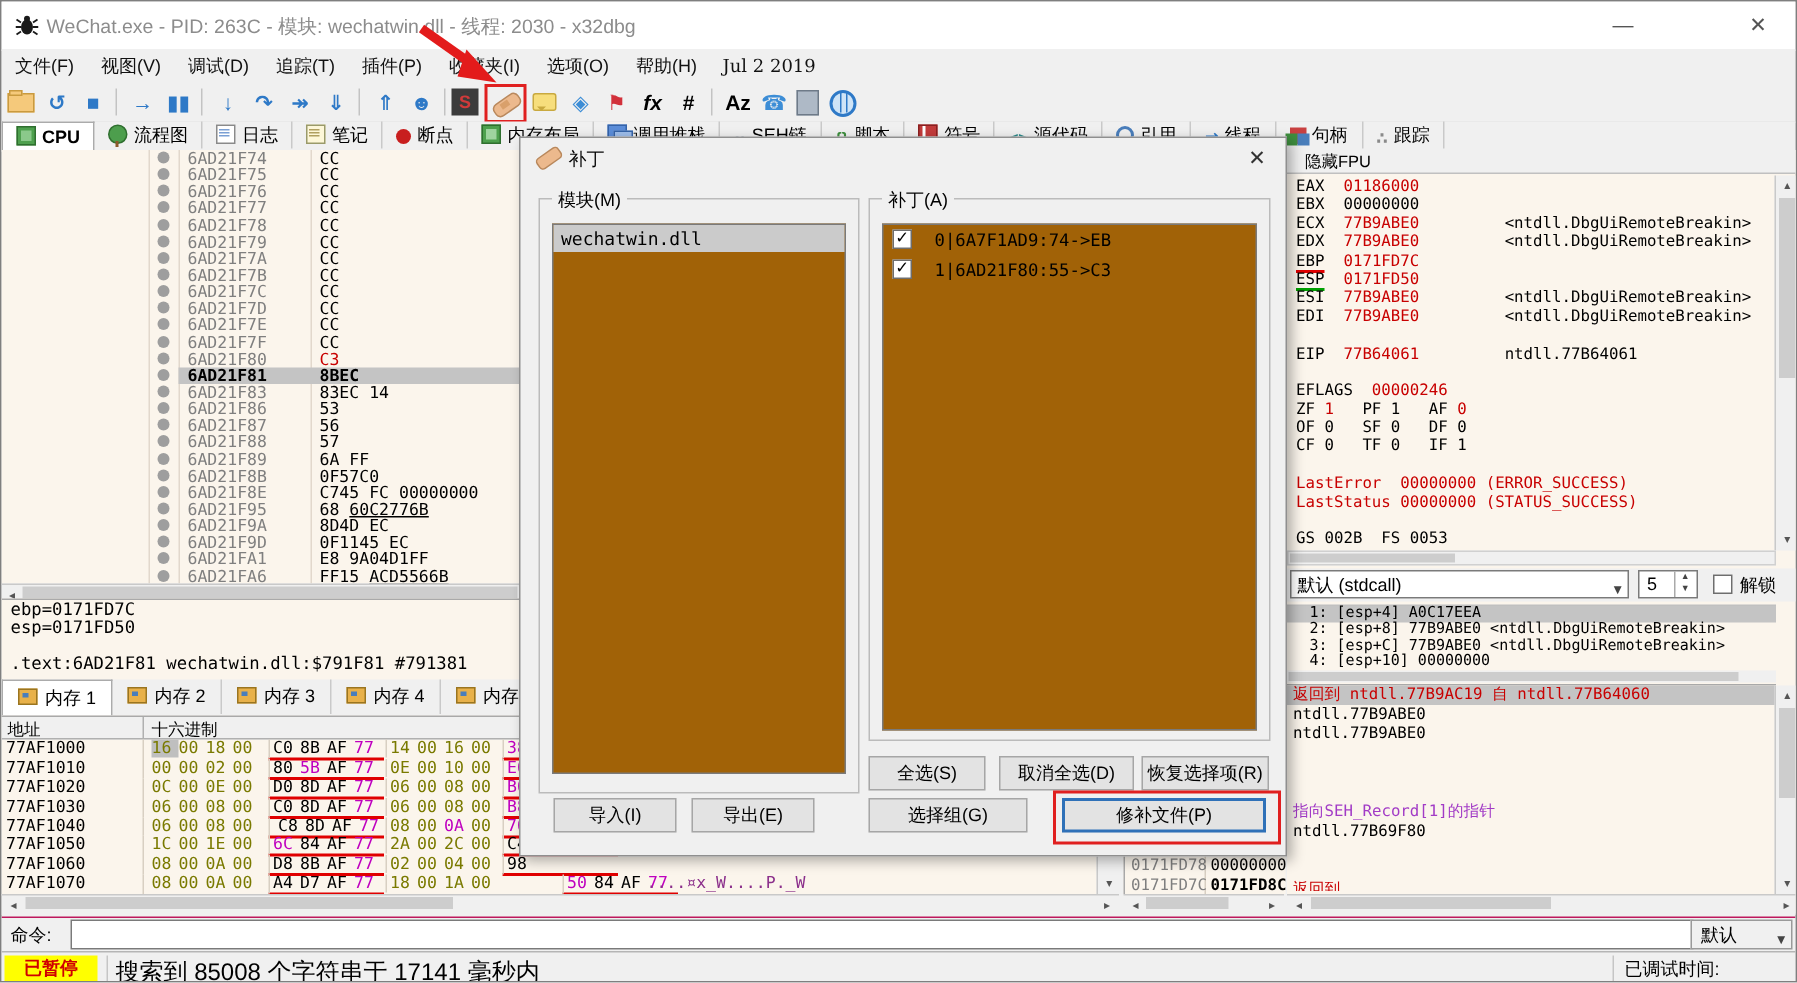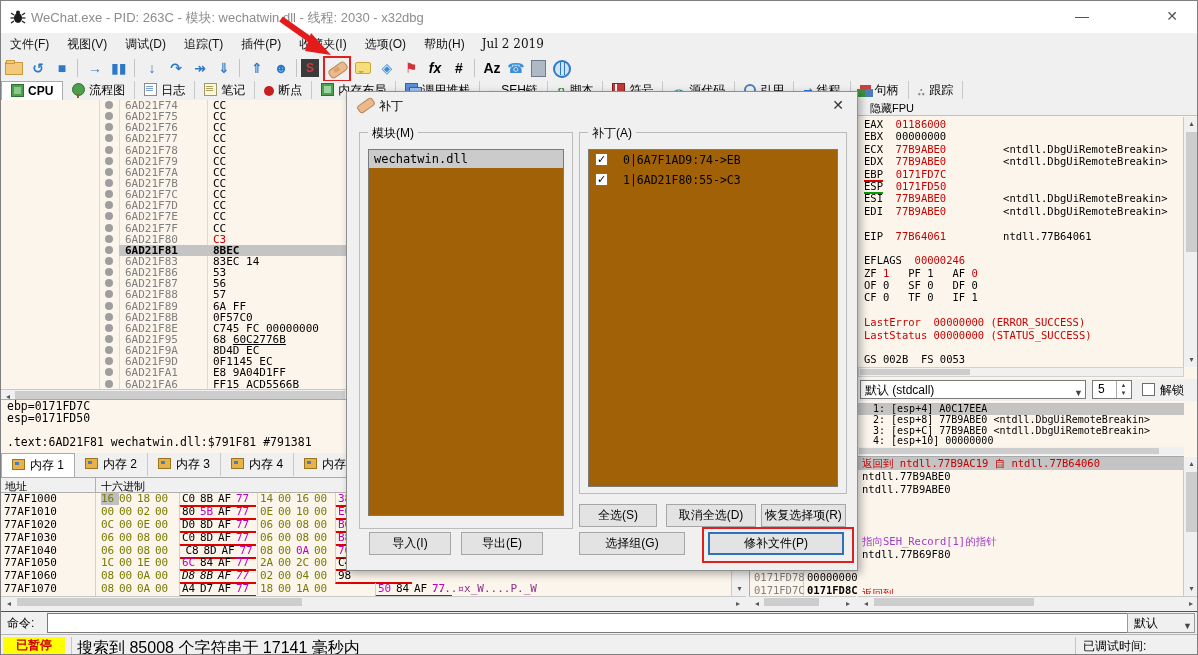--- a/index.html
+++ b/index.html
@@ -396,21 +396,21 @@
           <span class="csep"></span>
           <span class="mgroup" style="left: 100px;"><span class="mbyte c-o">1C</span><span class="mbyte c-o">00</span><span class="mbyte c-o">1E</span><span class="mbyte c-o">00</span></span>
           <span class="mgroup gsep dumpu" style="left: 178px;"><span class="mbyte c-m">6C</span><span class="mbyte c-k">84</span><span class="mbyte c-k">AF</span><span class="mbyte c-m">77</span></span>
           <span class="mgroup gsep" style="left: 256px;"><span class="mbyte c-o">2A</span><span class="mbyte c-o">00</span><span class="mbyte c-o">2C</span><span class="mbyte c-o">00</span></span>
           <span class="mgroup gsep dumpu" style="left: 334px;"><span class="mbyte c-k">C4</span></span>
         </div>
         <div class="mrow">
           <span class="maddr">77AF1060</span>
           <span class="csep"></span>
           <span class="mgroup" style="left: 100px;"><span class="mbyte c-o">08</span><span class="mbyte c-o">00</span><span class="mbyte c-o">0A</span><span class="mbyte c-o">00</span></span>
-          <span class="mgroup gsep dumpu" style="left: 178px; font-style: italic;"><span class="mbyte c-k">D8</span><span class="mbyte c-k">8B</span><span class="mbyte c-k">AF</span><span class="mbyte c-m">77</span></span>
+          <span class="mgroup gsep dumpu" style="left: 178px;"><span class="mbyte c-k">D8</span><span class="mbyte c-k">8B</span><span class="mbyte c-k">AF</span><span class="mbyte c-m">77</span></span>
           <span class="mgroup gsep" style="left: 256px;"><span class="mbyte c-o">02</span><span class="mbyte c-o">00</span><span class="mbyte c-o">04</span><span class="mbyte c-o">00</span></span>
           <span class="mgroup gsep dumpu" style="left: 334px;"><span class="mbyte c-k">98</span></span>
         </div>
         <div class="mrow">
           <span class="maddr">77AF1070</span>
           <span class="csep"></span>
           <span class="mgroup" style="left: 100px;"><span class="mbyte c-o">08</span><span class="mbyte c-o">00</span><span class="mbyte c-o">0A</span><span class="mbyte c-o">00</span></span>
           <span class="mgroup gsep dumpu" style="left: 178px;"><span class="mbyte c-k">A4</span><span class="mbyte c-k">D7</span><span class="mbyte c-k">AF</span><span class="mbyte c-m">77</span></span>
           <span class="mgroup gsep" style="left: 256px;"><span class="mbyte c-o">18</span><span class="mbyte c-o">00</span><span class="mbyte c-o">1A</span><span class="mbyte c-o">00</span></span>
           <span class="mgroup gsep dumpu" style="left: 328px; margin-left: 46px;"><span class="mbyte c-m">50</span><span class="mbyte c-k">84</span><span class="mbyte c-k">AF</span><span class="mbyte c-m">77</span></span>

